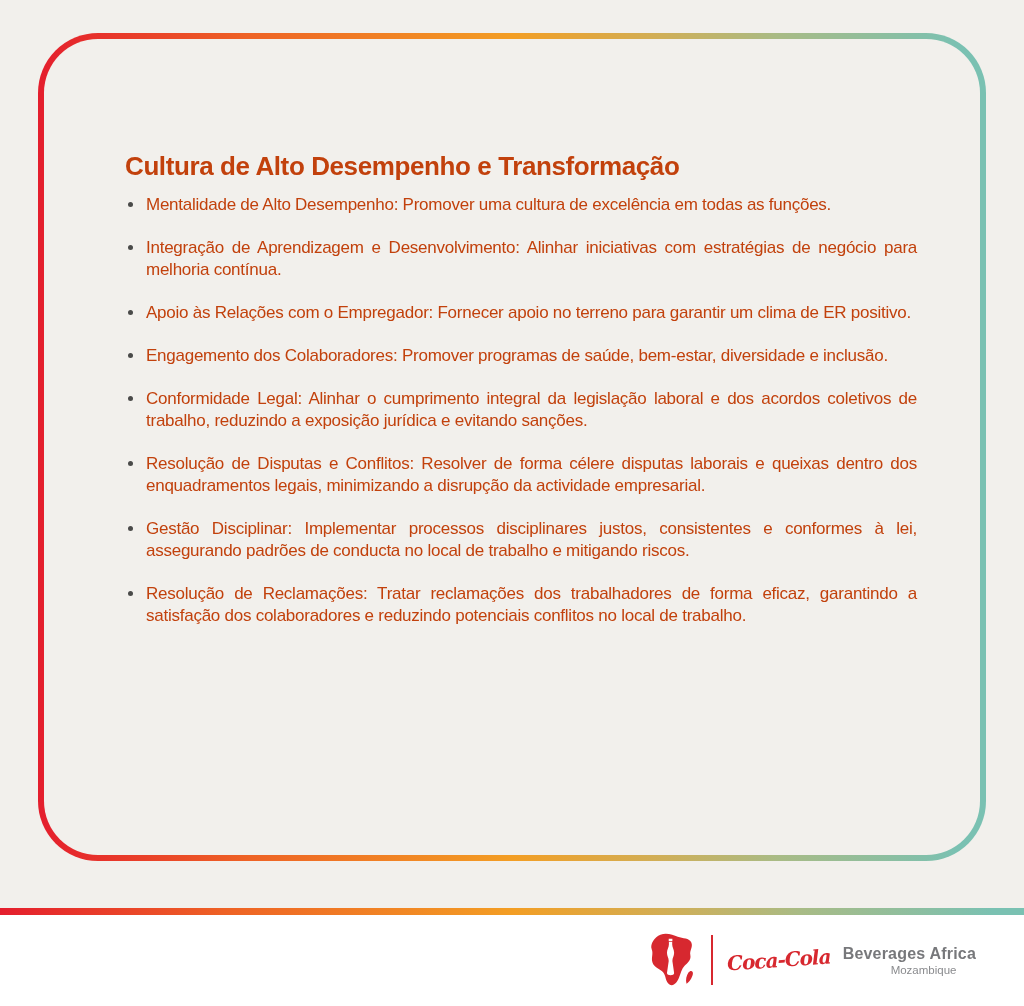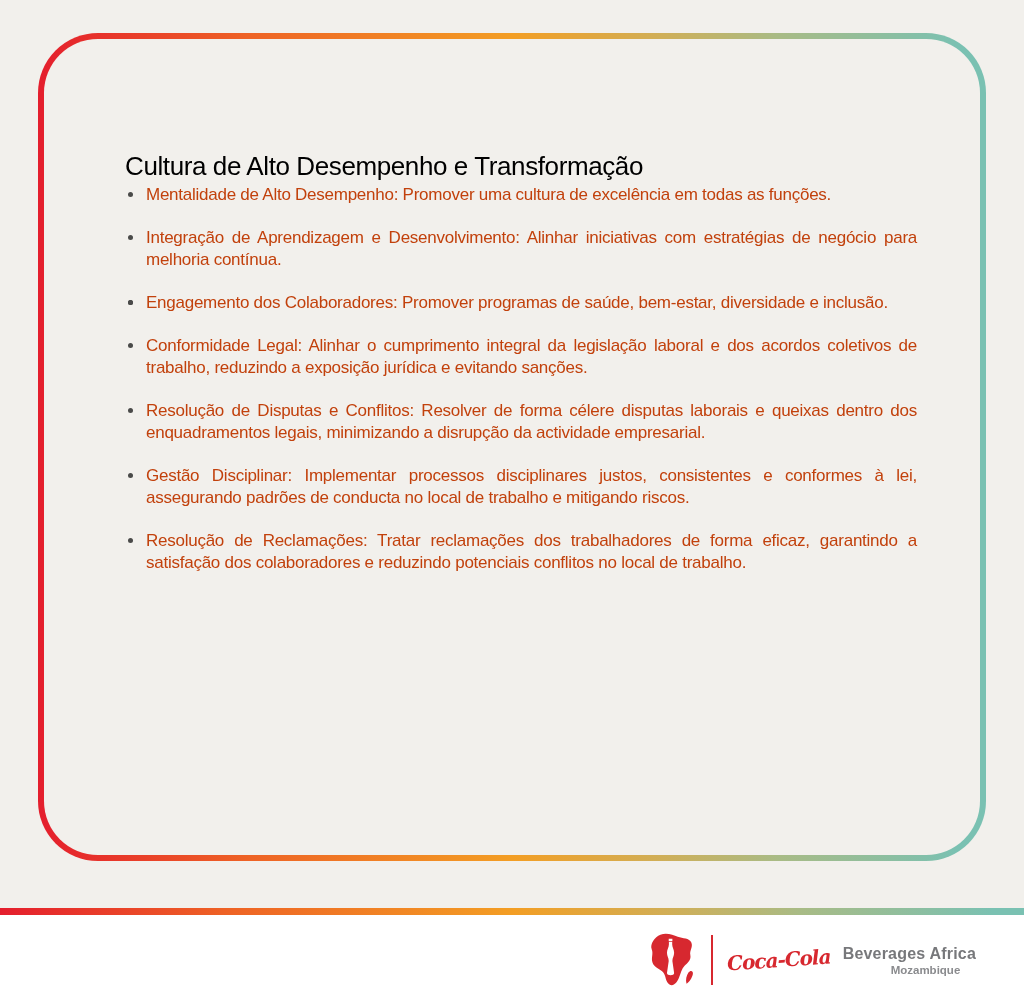--- a/index.html
+++ b/index.html
@@ -19,22 +19,22 @@
     border-radius:60px;
     border:6px solid transparent;
     background:
       linear-gradient(#f2f0ec,#f2f0ec) padding-box,
       linear-gradient(90deg,#e41e2d 0%,#ee6225 22%,#f39e24 50%,#d2ae55 65%,#a9bb85 78%,#7ac1b2 97%) border-box;
   }
   .content {
     position:absolute; left:125px; top:150px; width:792px;
   }
   .title {
-    font-size:26px; font-weight:normal; color:#000000;
-    letter-spacing:-0.4px; line-height:32px; margin-bottom:2px;
+    font-size:26px; font-weight:bold; color:#c2410c;
+    letter-spacing:-0.4px; line-height:32px; margin-bottom:12px;
   }
   .bullets { list-style:none; }
   .bullets li {
     position:relative;
     padding-left:21px;
     margin-bottom:21px;
     font-size:17px; line-height:22px;
     letter-spacing:-0.25px;
     color:#c2410c;
     text-align:justify;
@@ -69,36 +69,36 @@
     transform:rotate(-4deg);
     margin-right:12px;
     white-space:nowrap;
   }
   .logo-text { display:flex; flex-direction:column; justify-content:center; }
   .bev {
     font-size:16px; font-weight:bold; color:#77787b;
     letter-spacing:0.2px; line-height:19px;
   }
   .moz {
-    font-size:11.5px; font-weight:bold; color:#8a8b8e;
+    font-size:11.5px; font-weight:normal; color:#8a8b8e;
     line-height:14px;
     padding-left:48px;
   }
 </style>
 </head>
 <body>
 
 <div class="main-area">
   <div class="frame"></div>
   <div class="content">
     <h1 class="title">Cultura de Alto Desempenho e Transformação</h1>
     <ul class="bullets">
       <li><span class="dot"></span><span>Mentalidade de Alto Desempenho: Promover uma cultura de excelência em todas as funções.</span></li>
       <li><span class="dot"></span><span>Integração de Aprendizagem e Desenvolvimento: Alinhar iniciativas com estratégias de negócio para melhoria contínua.</span></li>
-      <li><span class="dot"></span></li>
+      <li><span class="dot"></span><span>Apoio às Relações com o Empregador: Fornecer apoio no terreno para garantir um clima de ER positivo.</span></li>
       <li><span class="dot"></span><span>Engagemento dos Colaboradores: Promover programas de saúde, bem-estar, diversidade e inclusão.</span></li>
       <li><span class="dot"></span><span>Conformidade Legal: Alinhar o cumprimento integral da legislação laboral e dos acordos coletivos de trabalho, reduzindo a exposição jurídica e evitando sanções.</span></li>
       <li><span class="dot"></span><span>Resolução de Disputas e Conflitos: Resolver de forma célere disputas laborais e queixas dentro dos enquadramentos legais, minimizando a disrupção da actividade empresarial.</span></li>
       <li><span class="dot"></span><span>Gestão Disciplinar: Implementar processos disciplinares justos, consistentes e conformes à lei, assegurando padrões de conducta no local de trabalho e mitigando riscos.</span></li>
       <li><span class="dot"></span><span>Resolução de Reclamações: Tratar reclamações dos trabalhadores de forma eficaz, garantindo a satisfação dos colaboradores e reduzindo potenciais conflitos no local de trabalho.</span></li>
     </ul>
   </div>
 </div>
 
 <div class="gradient-bar"></div>

